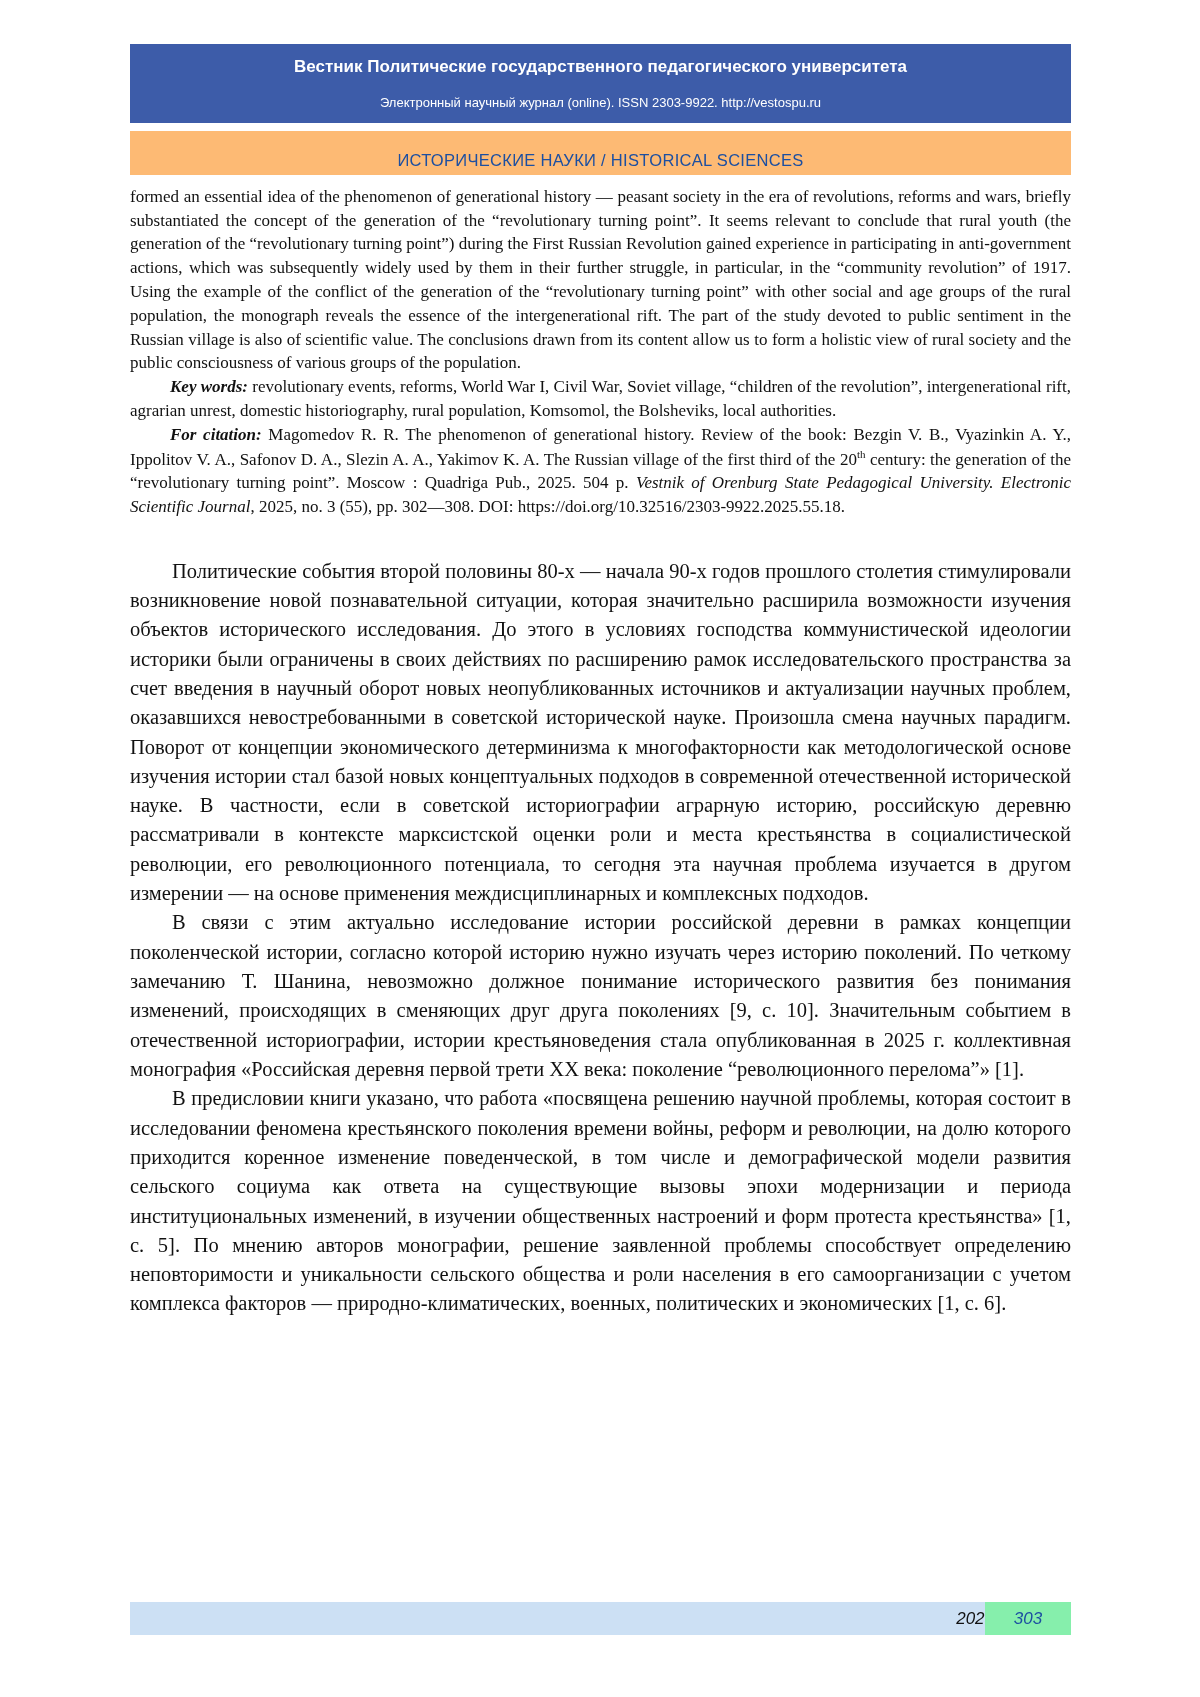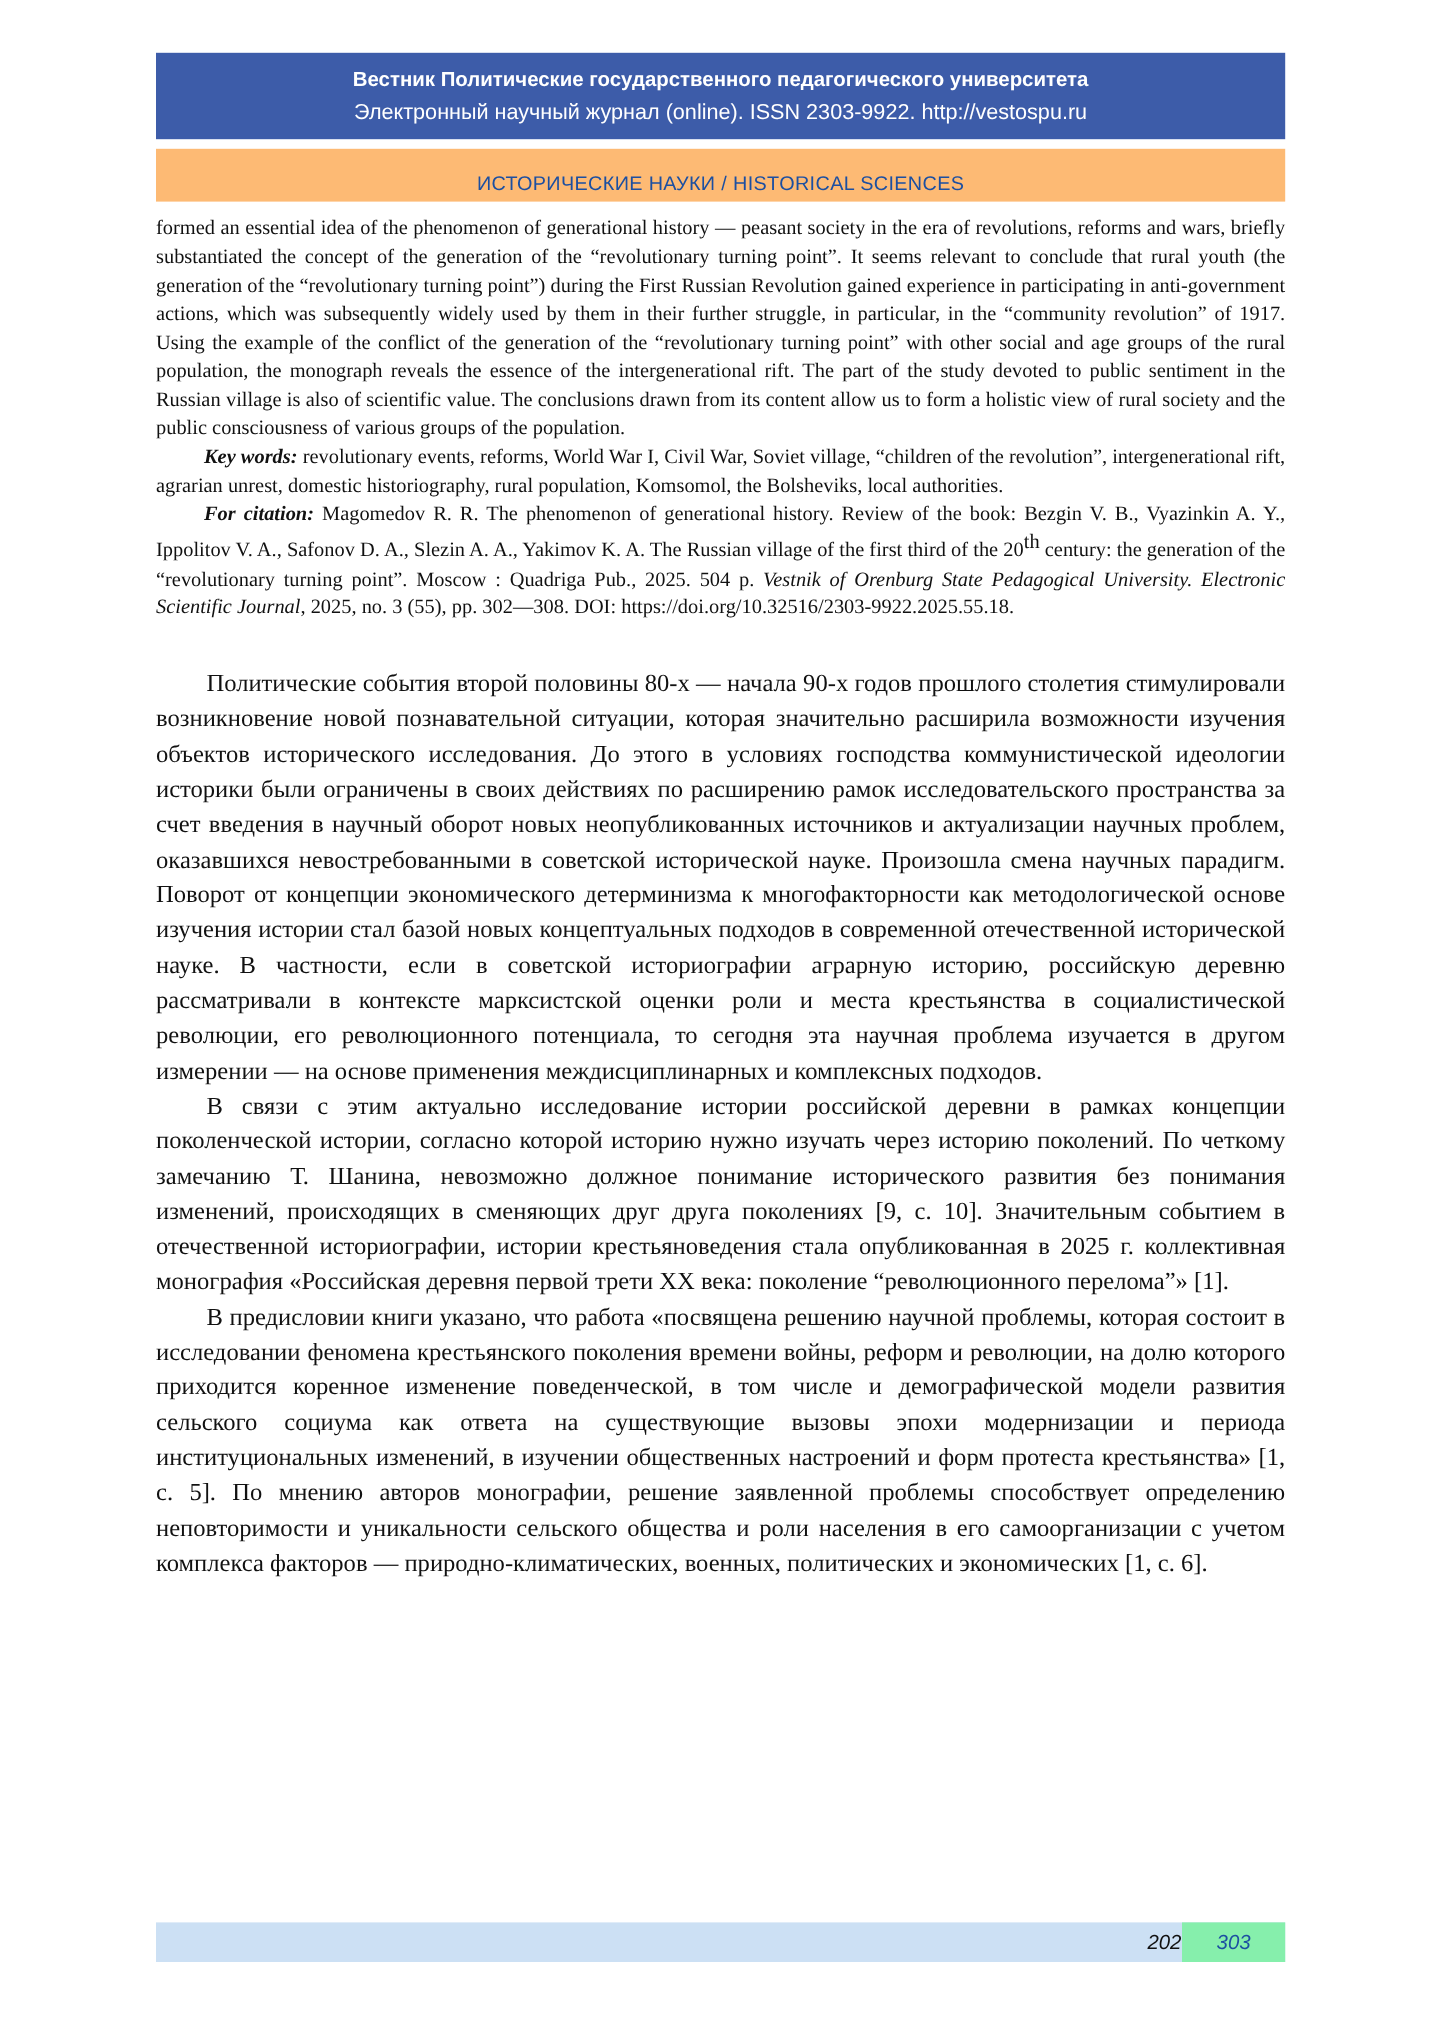--- a/index.html
+++ b/index.html
@@ -14,21 +14,21 @@
   .content { position: absolute; left: 130px; top: 44px; width: 941px; }
 
   .masthead {
     background: #3d5ca9;
     color: #ffffff;
     text-align: center;
     padding: 12px 14px 11px;
     font-family: "Liberation Sans", sans-serif;
   }
   .masthead-title { font-weight: bold; font-size: 17px; line-height: 1.35; }
-  .masthead-subtitle { font-size: 18px; line-height: 1.3; margin-top: 3px; }
+  .masthead-subtitle { font-size: 13px; line-height: 1.3; margin-top: 16px; }
 
   .section-band {
     background: #fdba74;
     margin-top: 8px;
     text-align: center;
     padding: 20px 0 5px;
     font-family: "Liberation Sans", sans-serif;
     font-size: 16.5px;
     letter-spacing: 0.3px;
     color: #1c4fa1;
@@ -36,21 +36,21 @@
 
   .abstract {
     margin-top: 10px;
     font-size: 17px;
     line-height: 1.4;
     text-align: justify;
   }
   .abs-par { text-indent: 40px; }
   .label { font-weight: bold; font-style: italic; }
   .jname { font-style: italic; }
-  sup { font-size: 17px; }
+  sup { font-size: 11px; }
 
   .body-text {
     margin-top: 38px;
     font-size: 20.5px;
     line-height: 1.43;
     text-align: justify;
   }
   .body-text p { text-indent: 42px; }
 
   .footer-band {

